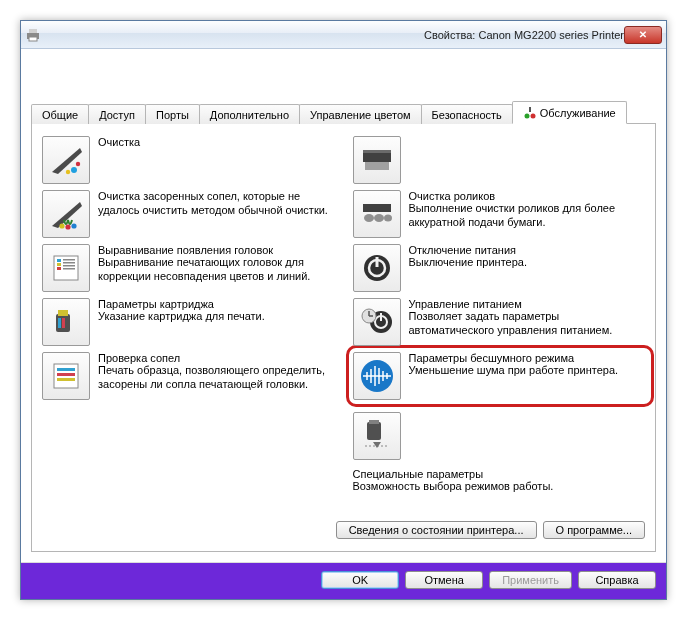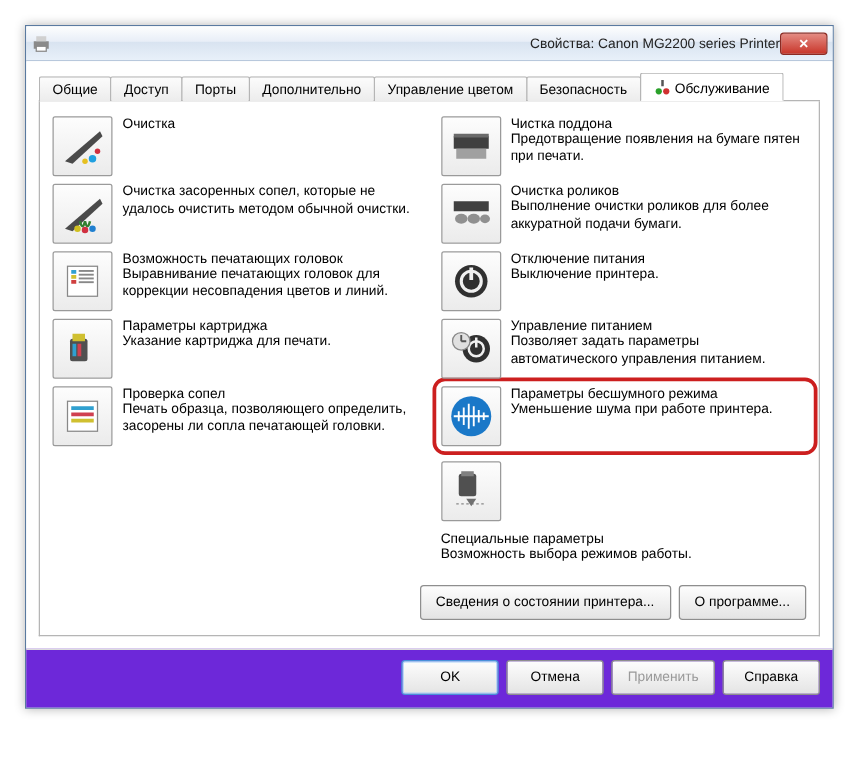--- a/index.html
+++ b/index.html
@@ -3,37 +3,37 @@
 <meta charset="utf-8">
 <style>
 * { box-sizing: border-box; margin: 0; padding: 0; font-family: "Segoe UI", Tahoma, sans-serif; font-size: 11px; }
 body { background: #fff; padding: 20px; }
 .window { width: 647px; border: 1px solid #5a7aa0; box-shadow: 0 0 8px rgba(0,0,0,0.3); background: #fff; }
 .titlebar { height: 28px; background: linear-gradient(#fdfefe,#e8eef7 45%,#d8e3f0 46%,#e8f0f9); display:flex; align-items:center; padding:0 4px; border-bottom:1px solid #b8c8dc;text-align:right; }
 .titlebar .printer-ico { width:16px; height:16px; margin-right:6px; }
 .titlebar .title { flex:1; color:#222; }
 .close-btn { width:38px; height:18px; background:linear-gradient(#e48b83,#c8362a); border:1px solid #8b2a22; border-radius:3px; display:flex; align-items:center; justify-content:center; color:#fff; font-weight:bold; font-size:10px; cursor:pointer; }
 .body { padding:8px 10px 10px; background:#fff; }
-.tabs { display:flex; align-items:flex-end; border-bottom:1px solid #b5b5b5; }
+.tabs { display:flex; align-items:flex-end; border-bottom:1px solid #b5b5b5;margin-top:43px; }
 .tab { padding:4px 10px 3px; border:1px solid #b5b5b5; border-bottom:none; background:linear-gradient(#fcfcfc,#ececec); margin-right:-1px; cursor:pointer; position:relative; top:1px; border-radius:2px 2px 0 0; }
 .tab.active { background:#fff; border-bottom:1px solid #fff; z-index:2; }
 .tab .ico { width:14px; height:14px; vertical-align:-3px; margin-right:3px; display:inline-block; }
 .panel { border:1px solid #b5b5b5; border-top:none; padding:12px 10px 14px; min-height:428px; position:relative; }
 .cols { display:flex; gap:18px; }
 .col { flex:1; min-width:0; }
 .item { display:flex; gap:8px; margin-bottom:6px; }
 .item-btn { width:48px; height:48px; flex:0 0 48px; background:linear-gradient(#fdfdfd,#ebebeb); border:1px solid #9a9a9a; border-radius:2px; display:flex; align-items:center; justify-content:center; cursor:pointer; }
 .item-text { flex:1; padding-top:0; }
 .item-title { color:#000; margin-bottom:0; }
 .item-desc { color:#000; line-height:1.25; }
 .highlight { border:3px solid #cc1f1f; border-radius:10px; padding:4px 6px 4px 4px; margin:-7px -9px -1px -7px; }
 .highlight .item{ margin-bottom:0; }
 .bottom-right-btns{ position:absolute; right:10px; bottom:12px; display:flex; gap:6px; }
 .footer { padding:8px 10px 10px; display:flex; justify-content:flex-end; gap:6px; background:#6d28d9; border-top:1px solid #dcdcdc; }
-.btn { min-width:78px; height:28px; padding:0 12px; background:linear-gradient(#fdfdfd,#e4e4e4); border:1px solid #8e8e8e; border-radius:3px; cursor:pointer; color:#000; }
+.btn { min-width:78px; height:18px; padding:0 12px; background:linear-gradient(#fdfdfd,#e4e4e4); border:1px solid #8e8e8e; border-radius:3px; cursor:pointer; color:#000; }
 .btn.default{ border:1px solid #4a90d9; box-shadow:0 0 0 1px #a9d0f5 inset; }
 .btn.disabled{ color:#9a9a9a; cursor:default; }
 svg{ display:block; }
 </style>
 </head>
 <body>
 
 <div class="window">
 
   <div class="titlebar">
@@ -103,21 +103,21 @@
                   <rect x="9" y="9" width="4" height="3" fill="#30a0d0"></rect>
                   <rect x="9" y="13" width="4" height="3" fill="#d0c030"></rect>
                   <rect x="9" y="17" width="4" height="3" fill="#d04040"></rect>
                   <rect x="15" y="9" width="12" height="1.5" fill="#888"></rect>
                   <rect x="15" y="12" width="12" height="1.5" fill="#888"></rect>
                   <rect x="15" y="15" width="12" height="1.5" fill="#888"></rect>
                   <rect x="15" y="18" width="12" height="1.5" fill="#888"></rect>
                 </svg>
               </div>
             <div class="item-text">
-                <div class="item-title">Возможность печатающих головок</div>
+                <div class="item-title">Выравнивание появления головок</div>
                 <div class="item-desc">Выравнивание печатающих головок для коррекции несовпадения цветов и линий.</div>
               </div>
           </div>
 
           <div class="item">
             <div class="item-btn">
                 <svg width="36" height="36">
                   <rect x="8" y="10" width="14" height="18" rx="2" fill="#505050"></rect>
                   <rect x="10" y="6" width="10" height="6" fill="#d0c030"></rect>
                   <rect x="10" y="14" width="3" height="10" fill="#30a0d0"></rect>
@@ -149,24 +149,20 @@
 
         <div class="col">
 
           <div class="item">
             <div class="item-btn">
                 <svg width="36" height="36">
                   <rect x="4" y="10" width="28" height="10" fill="#404040"></rect>
                   <rect x="6" y="20" width="24" height="8" fill="#a0a0a0"></rect>
                   <rect x="4" y="8" width="28" height="3" fill="#6a6a6a"></rect>
                 </svg>
-              </div>
-            <div class="item-text">
-                <div class="item-title">Чистка поддона</div>
-                <div class="item-desc">Предотвращение появления на бумаге пятен при печати.</div>
               </div>
           </div>
 
           <div class="item">
             <div class="item-btn">
                 <svg width="36" height="36">
                   <rect x="4" y="8" width="28" height="8" fill="#404040"></rect>
                   <ellipse cx="10" cy="22" rx="5" ry="4" fill="#909090"></ellipse>
                   <ellipse cx="20" cy="22" rx="5" ry="4" fill="#909090"></ellipse>
                   <ellipse cx="29" cy="22" rx="4" ry="3.5" fill="#909090"></ellipse>

